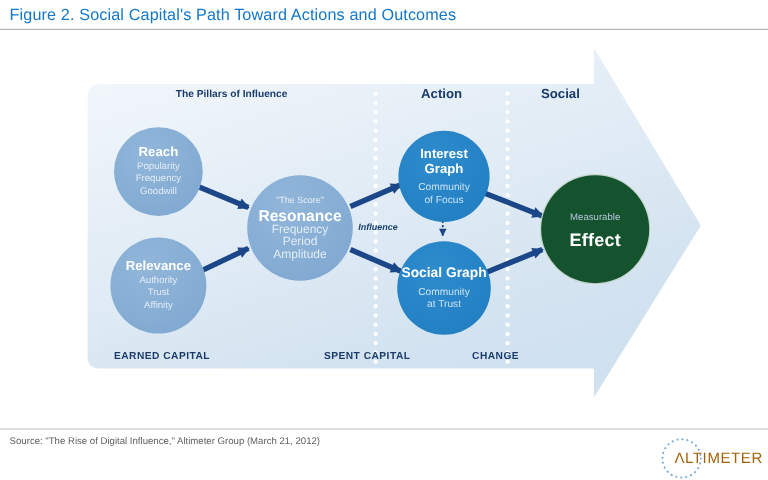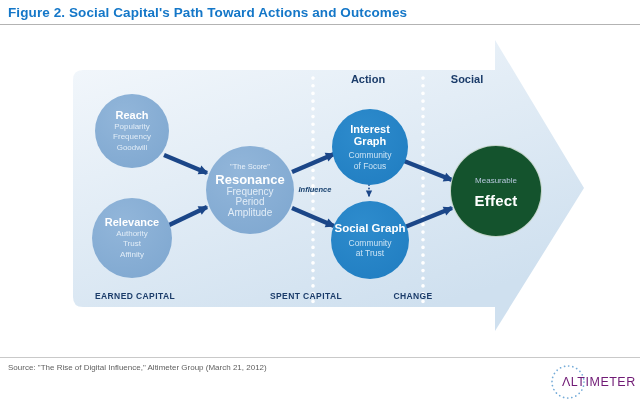--- a/index.html
+++ b/index.html
@@ -2,21 +2,21 @@
 <html><head>
 <meta charset="utf-8">
 <style>
   html,body{margin:0;padding:0;}
   body{
     width:640px;height:400px;position:relative;background:#ffffff;
     font-family:"Liberation Sans", sans-serif;overflow:hidden;
   }
   .abs{position:absolute;}
   
-  .page-title{left:8px;top:5px;font-size:13.5px;font-weight:bold;color:#1477c8;letter-spacing:.1px;}
+  .page-title{left:8px;top:5px;font-size:13.5px;font-weight:normal;color:#1477c8;letter-spacing:.1px;}
   .title-rule{left:0;right:0;top:24px;height:1px;background:#b3b3b3;}
   
   .diagram-svg{left:0;top:0;}
   
   .hdr{color:#1b3c6a;font-weight:bold;text-align:center;line-height:12px;}
   .hdr-main{font-size:11px;}
   .hdr-sub{font-size:8.5px;line-height:10px;}
   .sc-hdr{left:73px;top:73px;width:240px;}
   .ac-hdr{left:313px;top:73px;width:110px;}
   .oc-hdr{left:423px;top:73px;width:88px;}
@@ -27,39 +27,39 @@
   .cap-change{left:343px;}
   
   .influence{left:288px;top:185px;width:54px;text-align:center;font-size:7.5px;font-style:italic;font-weight:bold;color:#17406e;}
   
   .circle{position:absolute;border-radius:50%;display:flex;flex-direction:column;align-items:center;justify-content:center;text-align:center;color:#fff;}
   .c-light{background:radial-gradient(circle at 38% 30%, #92b6da, #7da6cf);}
   .c-mid{background:radial-gradient(circle at 40% 32%, #2e8ccd, #1f7cc0);}
   .c-dark{background:#14532d;border:1px solid rgba(255,255,255,.75);}
   .c-title{font-weight:bold;font-size:11px;line-height:13px;}
   .c-sub{font-size:8px;line-height:10.5px;color:#e2edf7;}
-  .reach{left:95px;top:94px;width:74px;height:74px;}
+  .reach{left:95px;top:106px;width:74px;height:74px;}
   .relevance{left:92px;top:198px;width:80px;height:80px;}
   .resonance{left:206px;top:146px;width:88px;height:88px;}
   .resonance .c-pre{font-size:7.5px;color:#e7f0f9;margin-bottom:1px;}
   .resonance .c-title{font-size:13px;line-height:15px;}
   .resonance .c-sub{font-size:10px;}
   .interest{left:332px;top:109px;width:76px;height:76px;}
   .interest .c-title{line-height:12px;}
   .interest .c-sub,.social .c-sub{font-size:8.5px;color:#cbe3f4;margin-top:3px;}
   .social{left:331px;top:201px;width:78px;height:78px;}
   .social .c-title{font-size:11.5px;}
   .effect{left:450px;top:145px;width:90px;height:90px;}
   .effect .c-pre{font-size:8px;color:#b6c7dc;margin-bottom:9px;}
   .effect .c-title{font-size:15px;letter-spacing:.2px;}
   
   .footer-rule{left:0;right:0;top:357px;height:1px;background:#c9c9c9;}
   .source-text{left:8px;top:363px;font-size:8px;color:#5f5f5f;}
   .logo{left:545px;top:360px;width:95px;height:40px;}
-  .logo-text{position:absolute;left:17px;top:15px;font-size:12.5px;color:#701a75;letter-spacing:.5px;font-weight:normal;}
+  .logo-text{position:absolute;left:17px;top:15px;font-size:12.5px;color:#a16207;letter-spacing:.5px;font-weight:normal;}
 </style>
 </head>
 <body>
 
 <div class="abs page-title">Figure 2. Social Capital's Path Toward Actions and Outcomes</div>
 <div class="abs title-rule"></div>
 
 <svg class="abs diagram-svg" width="640" height="400" viewBox="0 0 640 400">
   <defs>
     <linearGradient id="g1" x1="0" y1="0" x2="0.55" y2="1">
@@ -82,20 +82,21 @@
   <line x1="164" y1="155" x2="207" y2="173" stroke="#1b4688" stroke-width="4.5" marker-end="url(#ah)"></line>
   <line x1="165" y1="227" x2="207" y2="207" stroke="#1b4688" stroke-width="4.5" marker-end="url(#ah)"></line>
   <line x1="292" y1="172" x2="334" y2="154" stroke="#1b4688" stroke-width="4.5" marker-end="url(#ah)"></line>
   <line x1="292" y1="208" x2="334" y2="226" stroke="#1b4688" stroke-width="4.5" marker-end="url(#ah)"></line>
   <line x1="404" y1="161" x2="452" y2="180" stroke="#1b4688" stroke-width="4.5" marker-end="url(#ah)"></line>
   <line x1="405" y1="227" x2="452" y2="208" stroke="#1b4688" stroke-width="4.5" marker-end="url(#ah)"></line>
   <line x1="369" y1="185" x2="369" y2="196" stroke="#1b4688" stroke-width="1.8" stroke-linecap="round" stroke-dasharray="0.1 3.4" marker-end="url(#ahs)"></line>
 </svg>
 
 <div class="abs hdr sc-hdr">
+  <div class="hdr-sub">The Pillars of Influence</div>
 </div>
 <div class="abs hdr hdr-main ac-hdr">Action</div>
 <div class="abs hdr hdr-main oc-hdr">Social</div>
 
 <div class="circle c-light reach">
   <div class="c-title">Reach</div>
   <div class="c-sub">Popularity</div>
   <div class="c-sub">Frequency</div>
   <div class="c-sub">Goodwill</div>
 </div>

